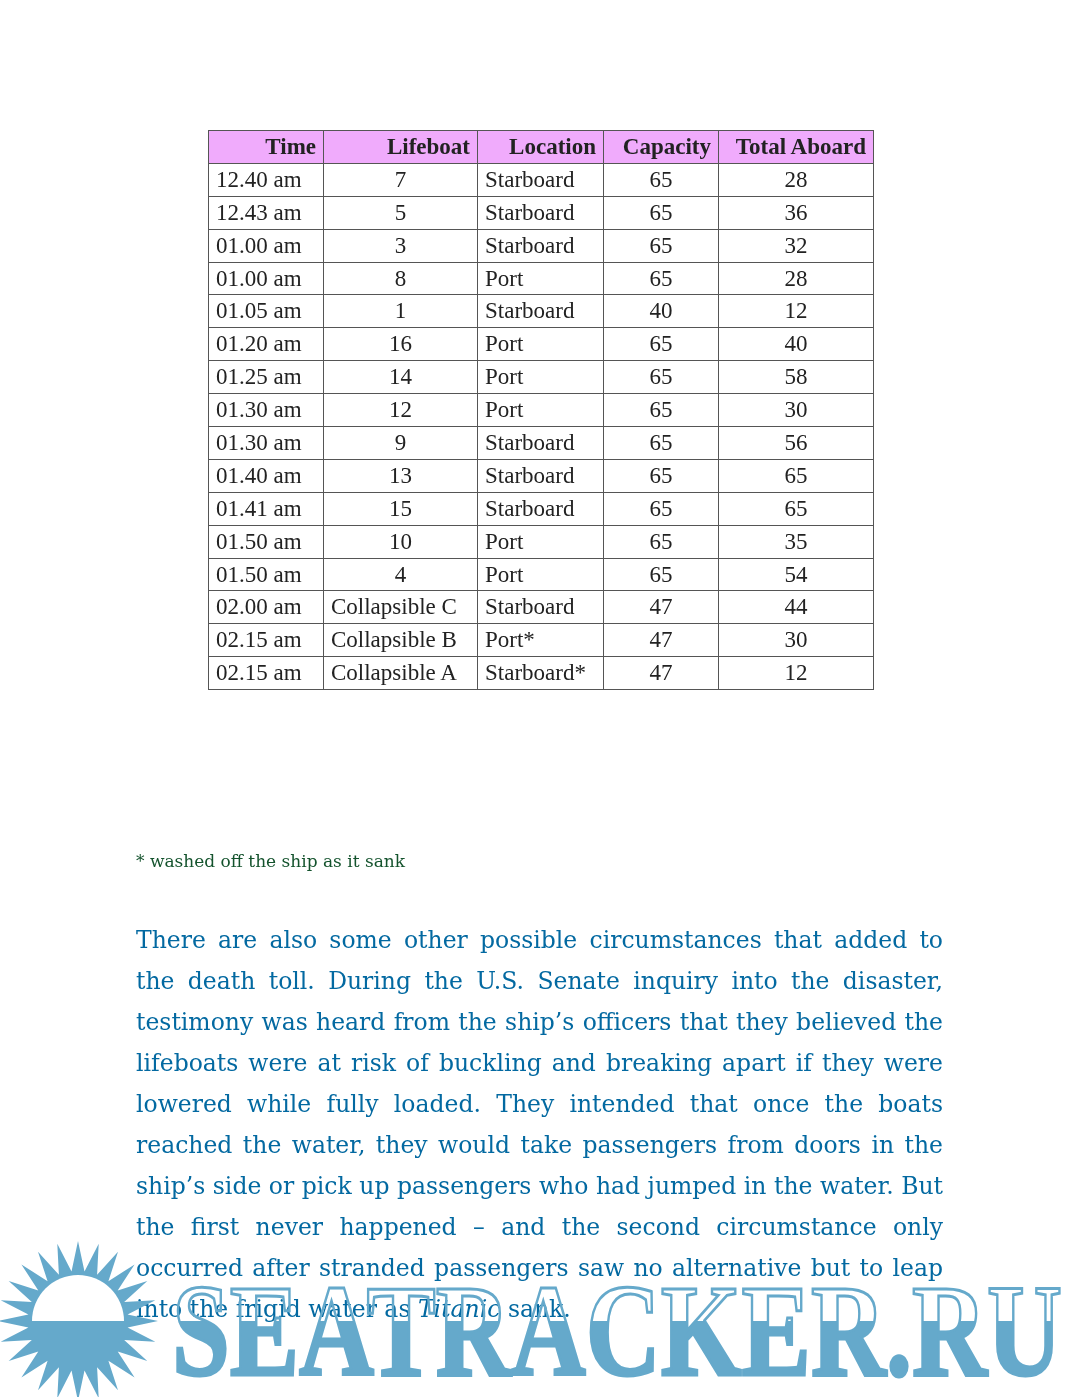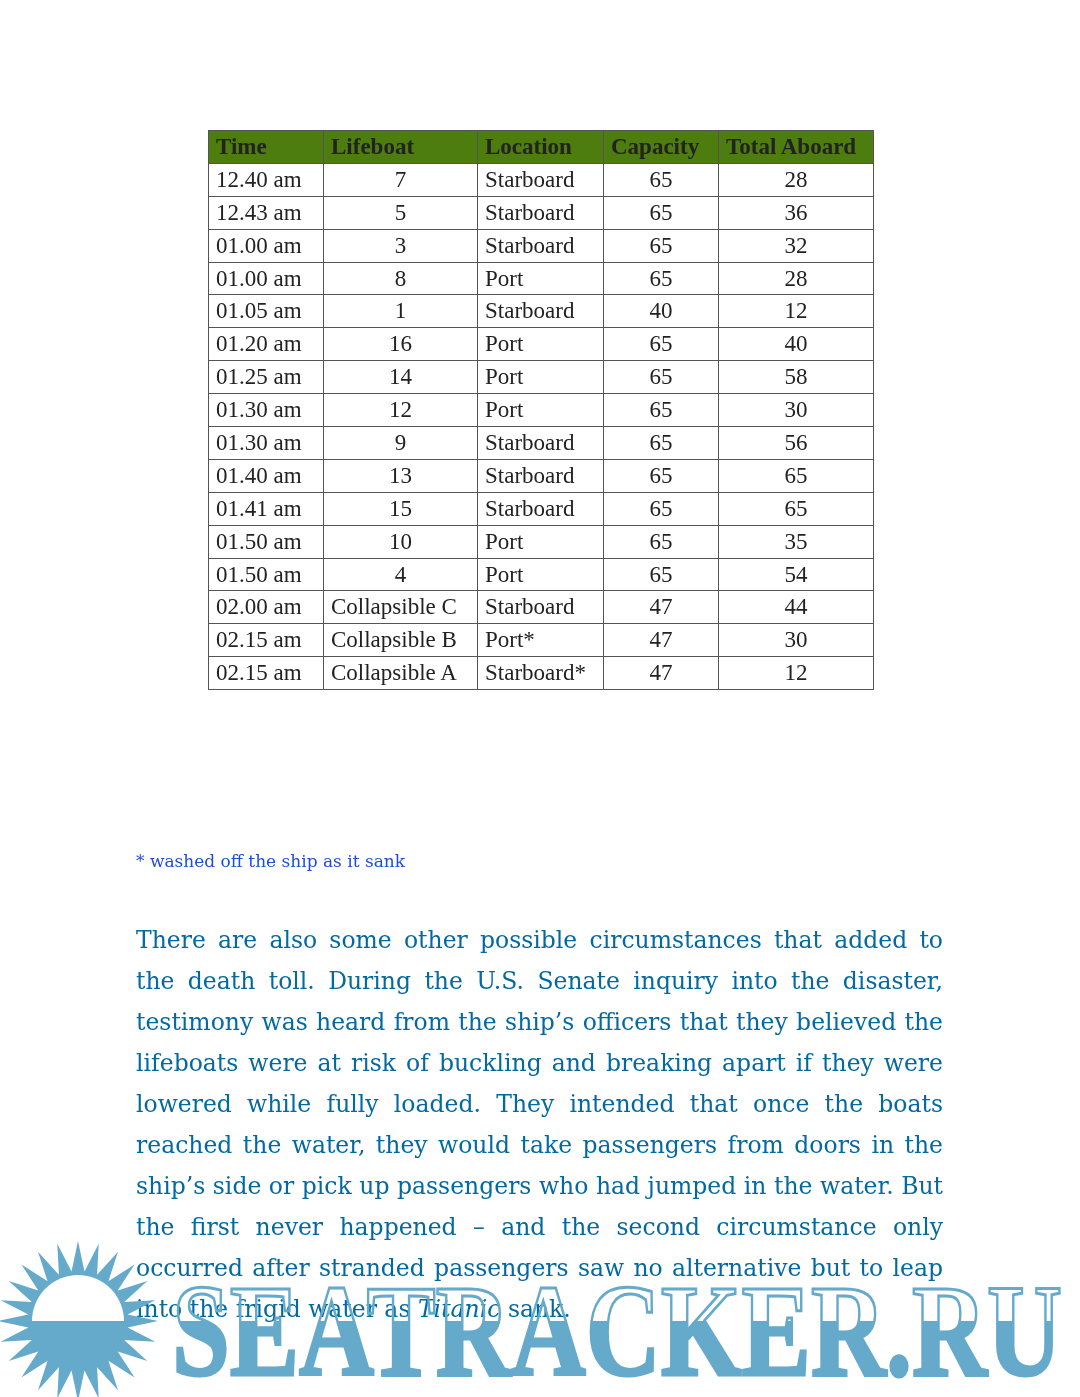--- a/index.html
+++ b/index.html
@@ -1,26 +1,26 @@
 <!DOCTYPE html>
 <html><head>
 <meta charset="utf-8">
 <style>
   html, body { margin: 0; padding: 0; }
   body { width: 1080px; height: 1397px; background: #ffffff; position: relative; overflow: hidden; font-family: "DejaVu Serif", serif; color: #111; }
   .tbl { position: absolute; left: 208px; top: 130px; border-collapse: collapse; font-family: "Liberation Serif", serif; font-size: 23px; color: #222; }
   .tbl th, .tbl td { border: 1.5px solid #555; height: 31.9px; padding: 0 7px; white-space: nowrap; }
-  .tbl th { background: #4d7c0f; font-weight: bold; text-align: left; font-size: 23px; color: #222; }
+  .tbl th { background: #f0abfc; font-weight: bold; text-align: right; font-size: 23px; color: #222; }
   .tbl th.c-time { width: 100px; }
   .tbl th.c-boat { width: 139px; }
   .tbl th.c-loc { width: 111px; }
   .tbl th.c-cap { width: 100px; }
   .tbl th.c-tot { width: 140px; }
   .tbl td.ctr { text-align: center; }
-  .footnote { position: absolute; left: 136px; top: 851px; font-size: 17px; color: #1d4ed8; }
+  .footnote { position: absolute; left: 136px; top: 851px; font-size: 17px; color: #14532d; }
   .para { position: absolute; left: 136px; top: 896px; width: 807px; font-size: 23.5px; line-height: 41px; text-align: justify; color: #0369a1; }
   .para i { font-style: italic; }
   .wm { position: absolute; left: 0; top: 1238px; width: 1080px; height: 159px; }
 </style>
 </head>
 <body>
 
 <table class="tbl">
   <thead>
     <tr>

